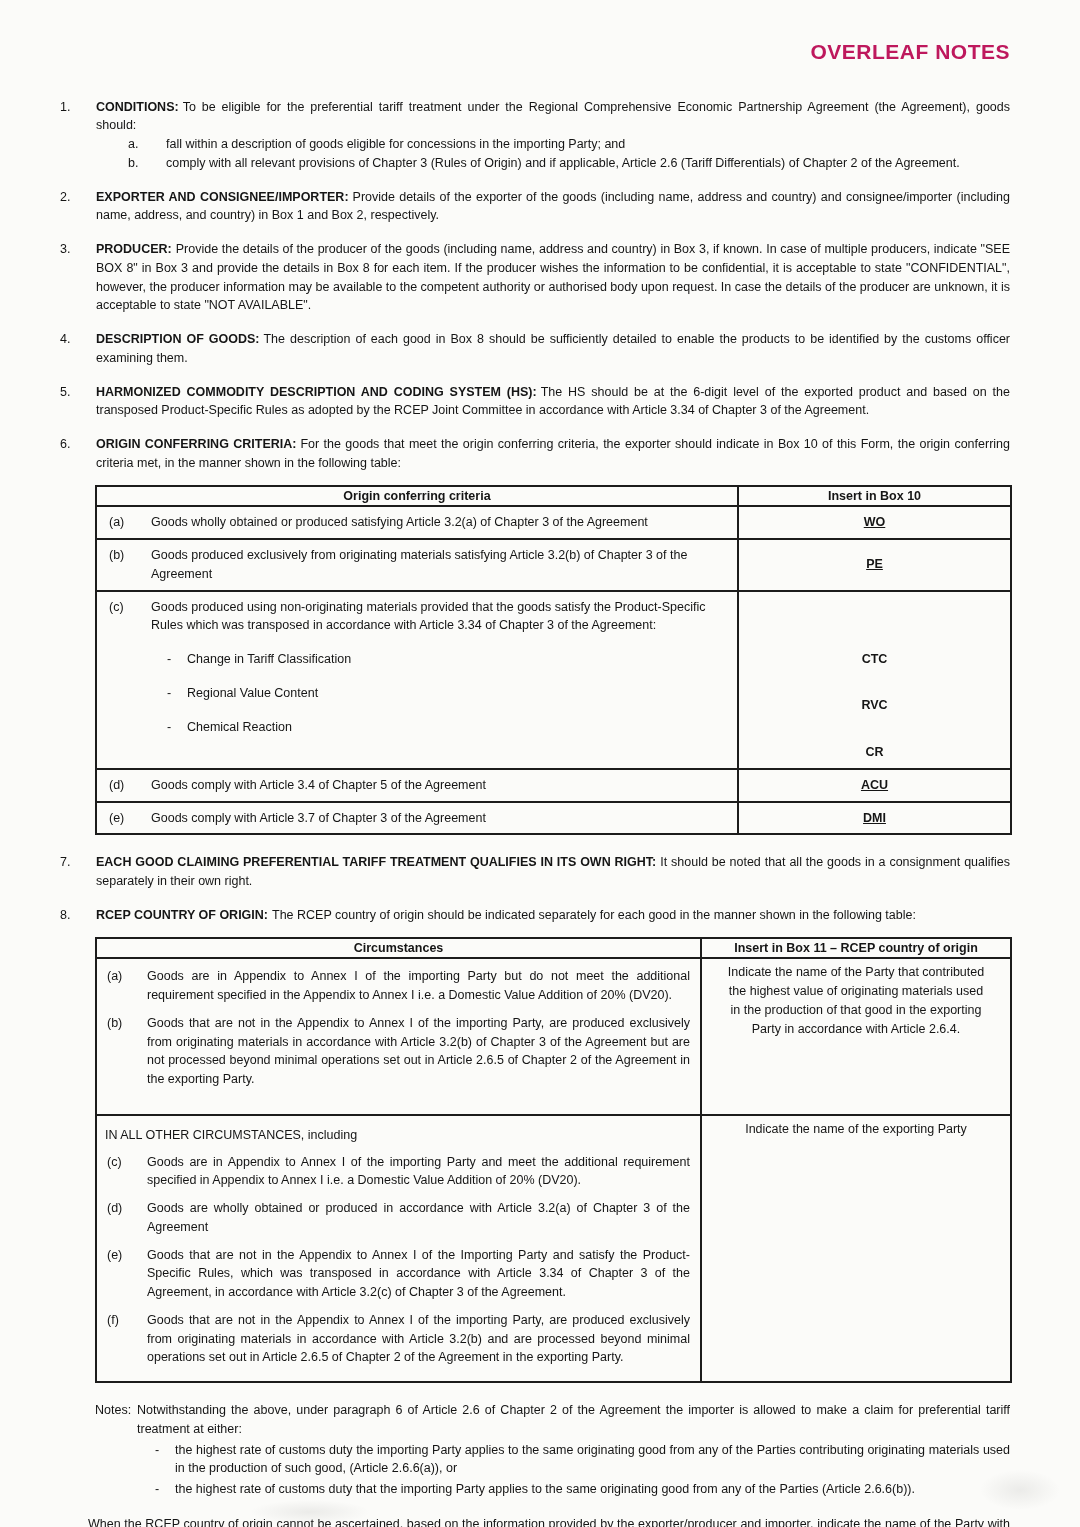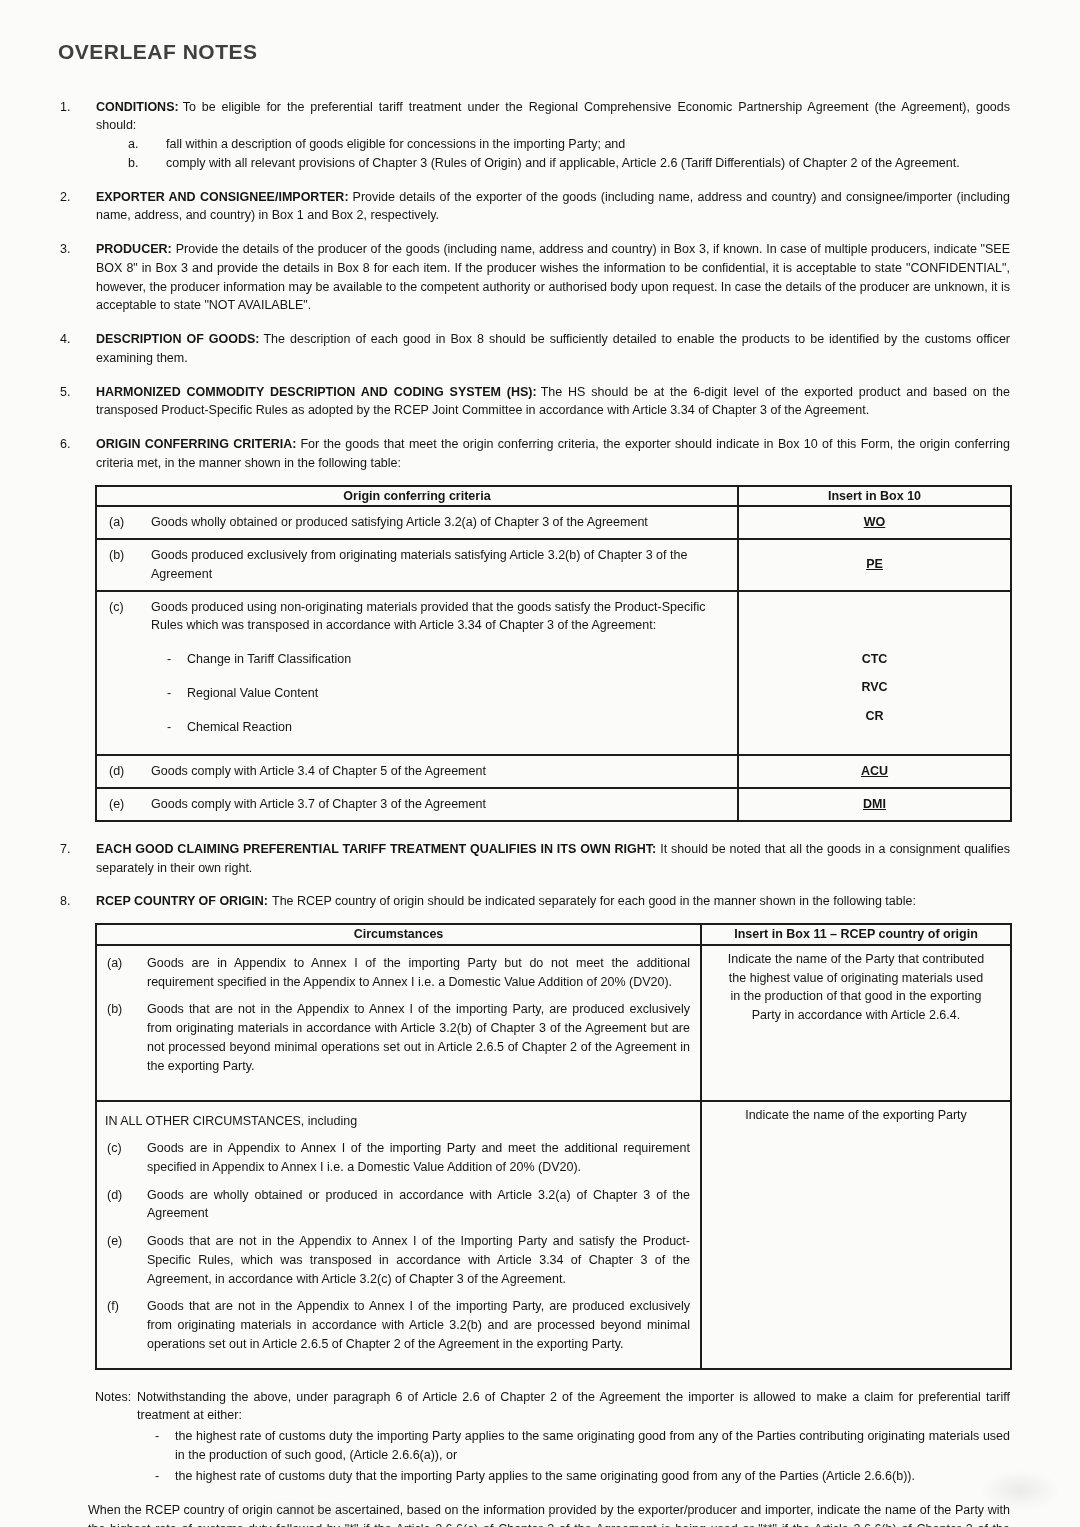--- a/index.html
+++ b/index.html
@@ -9,22 +9,22 @@
     margin:0 auto;
     background:#fbfbf9;
     box-sizing:border-box;
     padding:30px 70px 40px 58px;
     font-family:"Liberation Sans","DejaVu Sans",sans-serif;
     font-size:12.5px;line-height:1.5;color:#151515;
     overflow:hidden;
     -webkit-font-smoothing:antialiased;
   }
   .title{
-    text-align:left;font-weight:bold;font-size:21px;
-    letter-spacing:.5px;margin:6px 0 30px 0;color:#404040;
+    text-align:right;font-weight:bold;font-size:21px;
+    letter-spacing:.5px;margin:6px 0 30px 0;color:#be185d;
   }
   .note{display:flex;margin-bottom:15px;}
   .note .num{flex:0 0 36px;padding-left:2px;}
   .note .body{flex:1;text-align:justify;}
   .lbl{font-weight:bold;margin-right:4px;}
   .sub{display:flex;margin-left:32px;}
   .sub .m{flex:0 0 38px;}
   .sub .t{flex:1;}
   table{border-collapse:collapse;table-layout:fixed;margin:12px 0 18px 37px;width:915px;}
   table,td,th{border:2px solid #1c1c1c;}
@@ -32,21 +32,21 @@
   td{vertical-align:top;padding:6px 8px;}
   td.code{text-align:center;font-weight:bold;vertical-align:middle;text-decoration:underline;}
   .t1-row{display:flex;}
   .t1-row .m{flex:0 0 42px;padding-left:4px;}
   .t1-row .t{flex:1;}
   .dashlist{margin:0;padding:0;list-style:none;}
   .dashlist li{display:flex;margin-top:15px;}
   .dashlist li .dash{flex:0 0 20px;text-align:left;padding-left:2px;}
   .c-codes div{font-weight:bold;text-align:center;}
   .c-codes .first{margin-top:52px;}
-  .c-codes .next{margin-top:10px;}
+  .c-codes .next{margin-top:28px;}
   .t2-item{display:flex;margin-bottom:9px;text-align:justify;}
   .t2-item .m{flex:0 0 40px;padding-left:4px;}
   .t2-item .t{flex:1;}
   .t2-right{text-align:center;padding:4px 22px;}
   .circ-intro{margin:2px 0 8px 2px;}
   .notesblk{display:flex;margin:4px 0 16px 37px;}
   .notesblk .nl{flex:0 0 42px;}
   .notesblk .nb{flex:1;text-align:justify;}
   .notesblk .dashlist{margin-left:16px;}
   .notesblk .dashlist li{margin-top:2px;}

